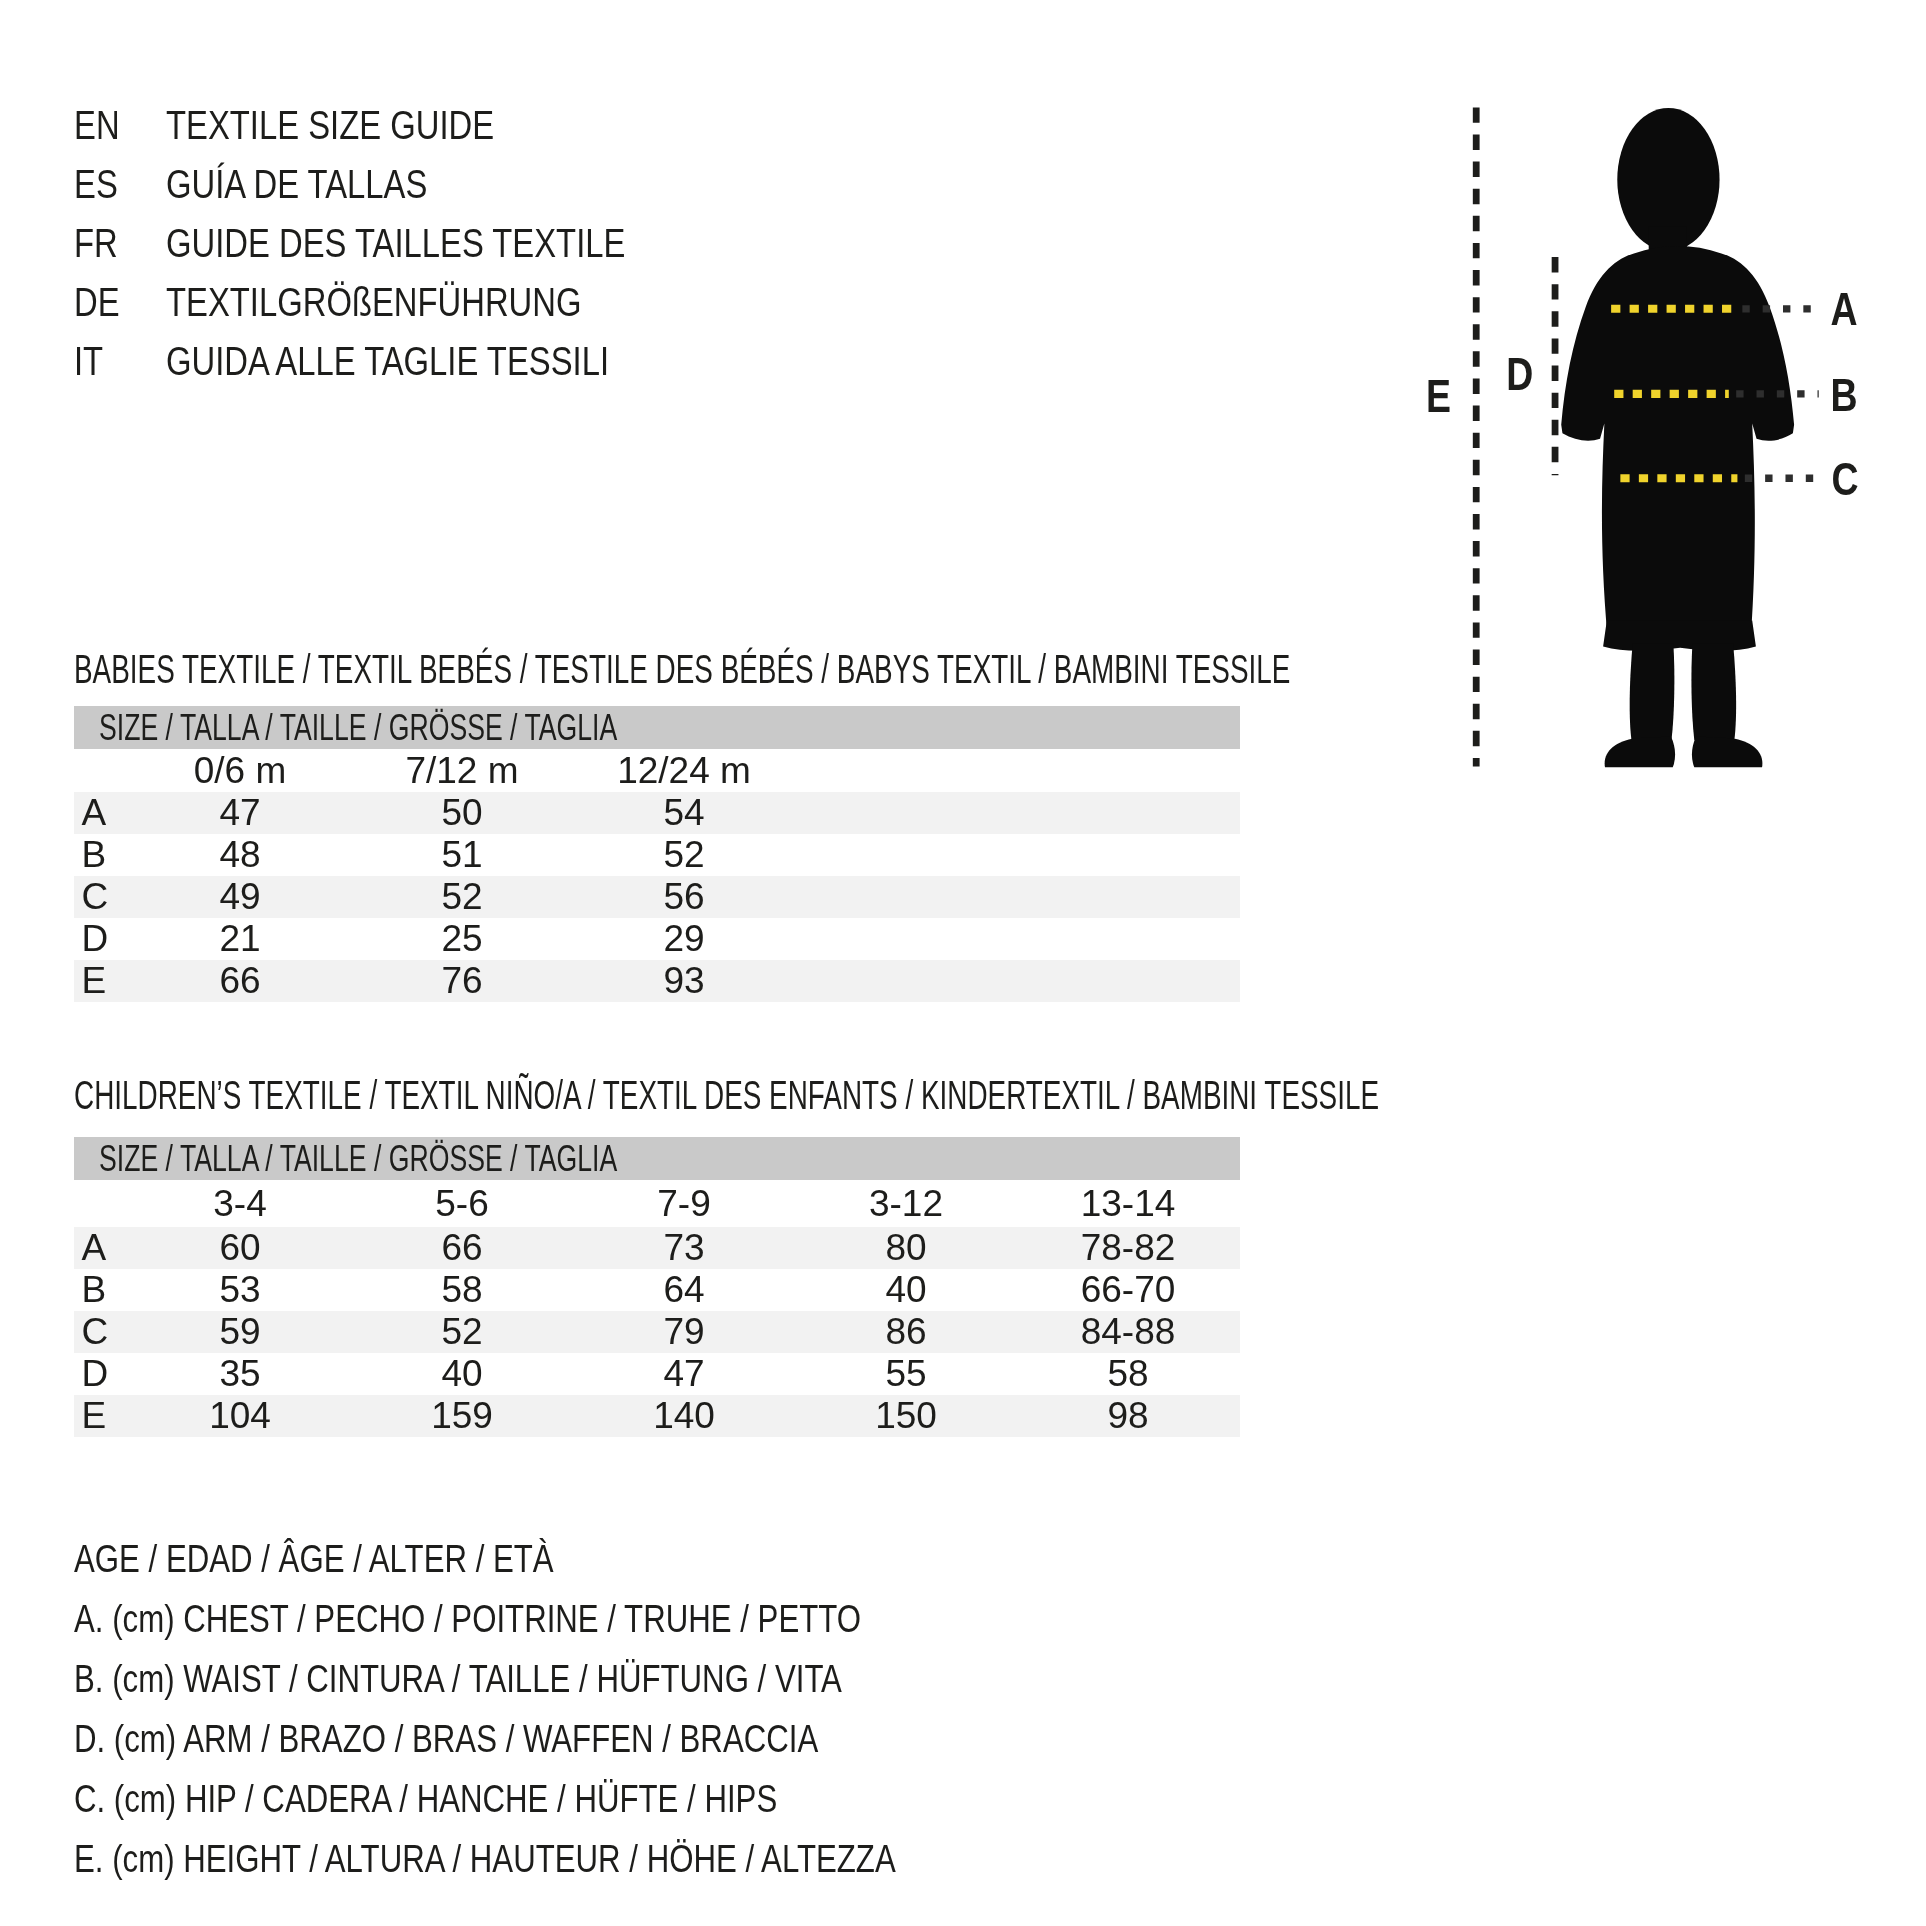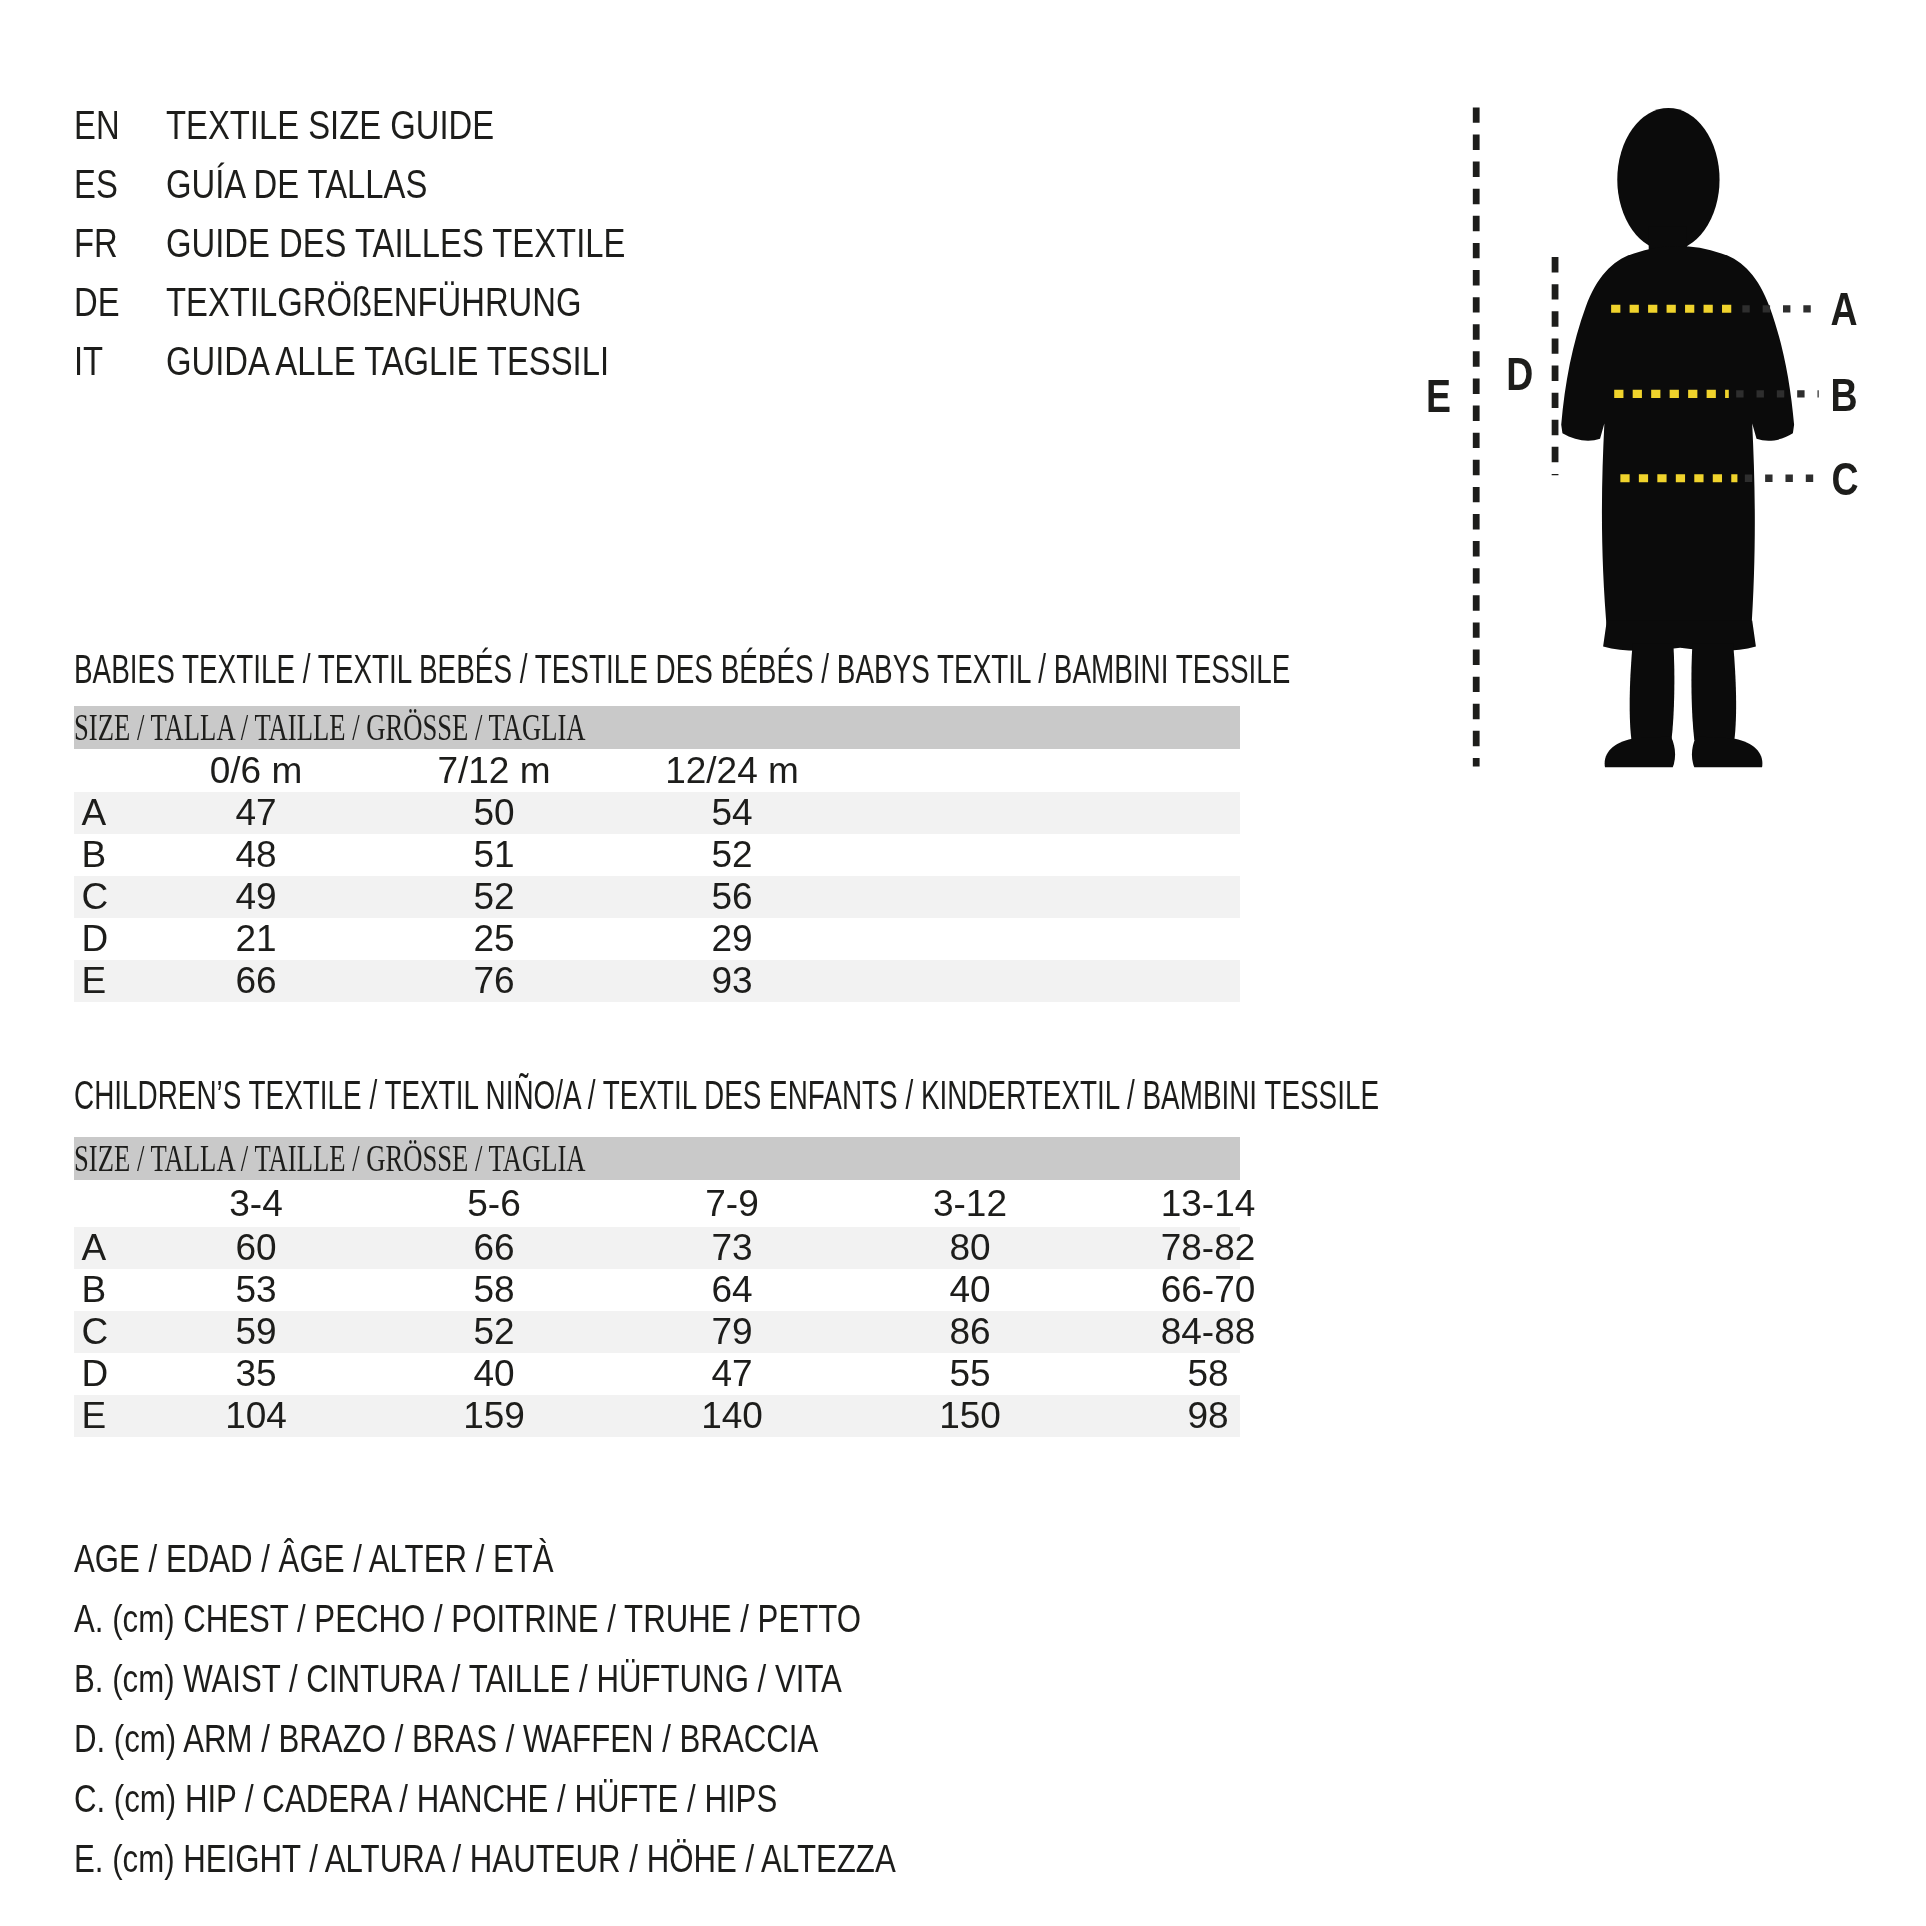--- a/index.html
+++ b/index.html
@@ -14,22 +14,22 @@
   
   .langs{position:absolute;left:74px;top:96px;font-size:41px;}
   .lang-row{height:59px;line-height:59px;}
   .lang-code{display:inline-block;width:115px;}
 
   
   .sec-heading{position:absolute;left:74px;height:59px;line-height:59px;font-size:41px;}
 
   
   .size-table{position:absolute;left:74px;width:1166px;font-size:37px;}
-  .band{height:43px;line-height:43px;background:#c9c9c9;padding-left:0;box-sizing:border-box;font-family:Liberation Serif, serif;}
-  .trow{display:grid;align-items:center;gap:16px;}
+  .band{height:43px;line-height:43px;background:#c9c9c9;padding-left:25px;box-sizing:border-box;}
+  .trow{display:grid;align-items:center;}
   .g3{grid-template-columns:55px 222px 222px 222px auto;}
   .g5{grid-template-columns:55px 222px 222px 222px 222px 222px auto;}
   .hrow3{height:43px;}
   .hrow5{height:47px;}
   .drow{height:42px;}
   .stripe{background:#f2f2f2;}
   .rlabel{padding-left:7.4px;}
   .cell{text-align:center;}
 
   

